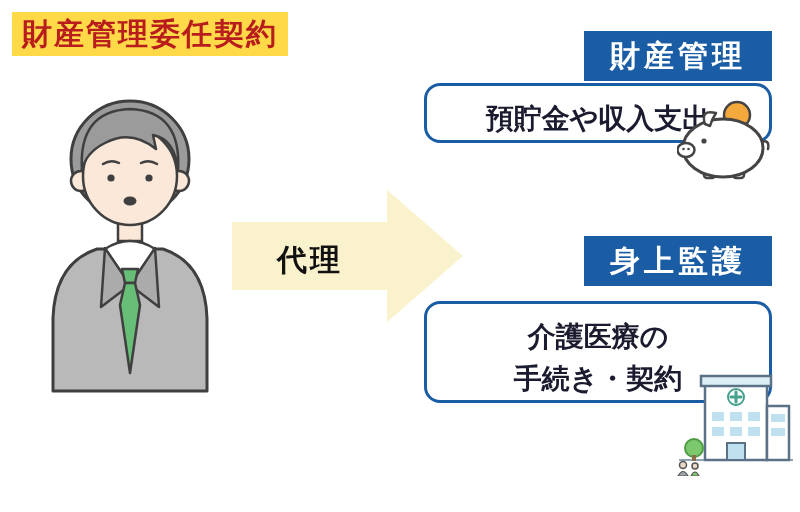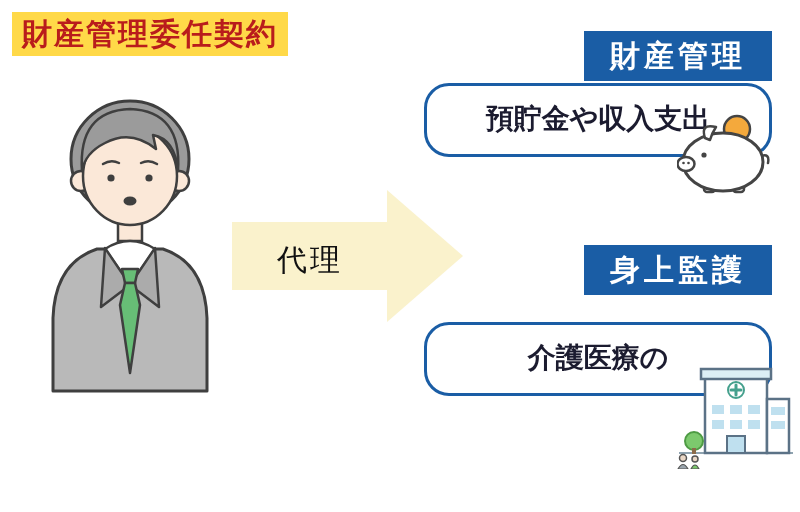--- a/index.html
+++ b/index.html
@@ -26,38 +26,38 @@
     position:absolute; left:232px; top:222px; width:156px; height:68px;
     background:#FAF2CC;
   }
   .arrow-head{
     position:absolute; left:387px; top:190px; width:0; height:0;
     border-top:66px solid transparent; border-bottom:66px solid transparent;
     border-left:76px solid #FAF2CC;
   }
   .arrow-label{
     position:absolute; left:232px; top:240px; width:156px; text-align:center;
-    font-size:30px; font-weight:400; color:#111; letter-spacing:3px;
+    font-size:30px; font-weight:700; color:#111; letter-spacing:3px;
   }
   
   .group{
     position:absolute; left:424px; width:348px;
     display:flex; flex-direction:column; align-items:flex-end;
   }
   .group-1{ top:31px; }
-  .group-2{ top:245px;gap:12px; }
+  .group-2{ top:236px; }
   .group-header{
     background:#1A5DA5; color:#ffffff;
     font-size:30px; font-weight:800; letter-spacing:4px;
     padding:7px 26px; line-height:1.2; z-index:2;
   }
   .group-box{
     position:relative; width:100%; background:#ffffff;
-    border:3px solid #1A5DA5; border-radius:25px;
-    padding:12px 10px 14px; text-align:center;
+    border:3px solid #1A5DA5; border-radius:16px;
+    padding:12px 10px 0; text-align:center;
     font-size:28px; font-weight:600; color:#1b1b2f; line-height:1.5;
   }
   .group-1 .group-box{ margin-top:2px; }
   .group-2 .group-box{ margin-top:15px; }
   .corner-icon{ position:absolute; z-index:3; }
   .piggy-pos{ right:-8px; bottom:-40px; width:100px; height:82px; }
   .hospital-pos{ right:-26px; bottom:-76px; width:120px; height:112px; }
 </style>
 </head>
 <body>
@@ -127,20 +127,21 @@
 
         <circle cx="27" cy="43" r="2.6" fill="#444444"></circle>
       </svg>
     </div>
   </div>
 
   <div class="group group-2">
     <div class="group-header">身上監護</div>
     <div class="group-box">
       <div>介護医療の</div>
+      <div>手続き・契約</div>
       <svg class="corner-icon hospital-pos" viewBox="0 0 120 112">
 
         <line x1="4" y1="96" x2="118" y2="96" stroke="#8FA3B0" stroke-width="2"></line>
 
         <rect x="30" y="20" width="62" height="76" fill="#ffffff" stroke="#5B7286" stroke-width="2.5"></rect>
         <rect x="26" y="12" width="70" height="10" fill="#DCEFF5" stroke="#5B7286" stroke-width="2.5"></rect>
 
         <rect x="92" y="42" width="22" height="54" fill="#ffffff" stroke="#5B7286" stroke-width="2.5"></rect>
         <rect x="96" y="50" width="14" height="8" fill="#BFE0EF"></rect>
         <rect x="96" y="64" width="14" height="8" fill="#BFE0EF"></rect>

